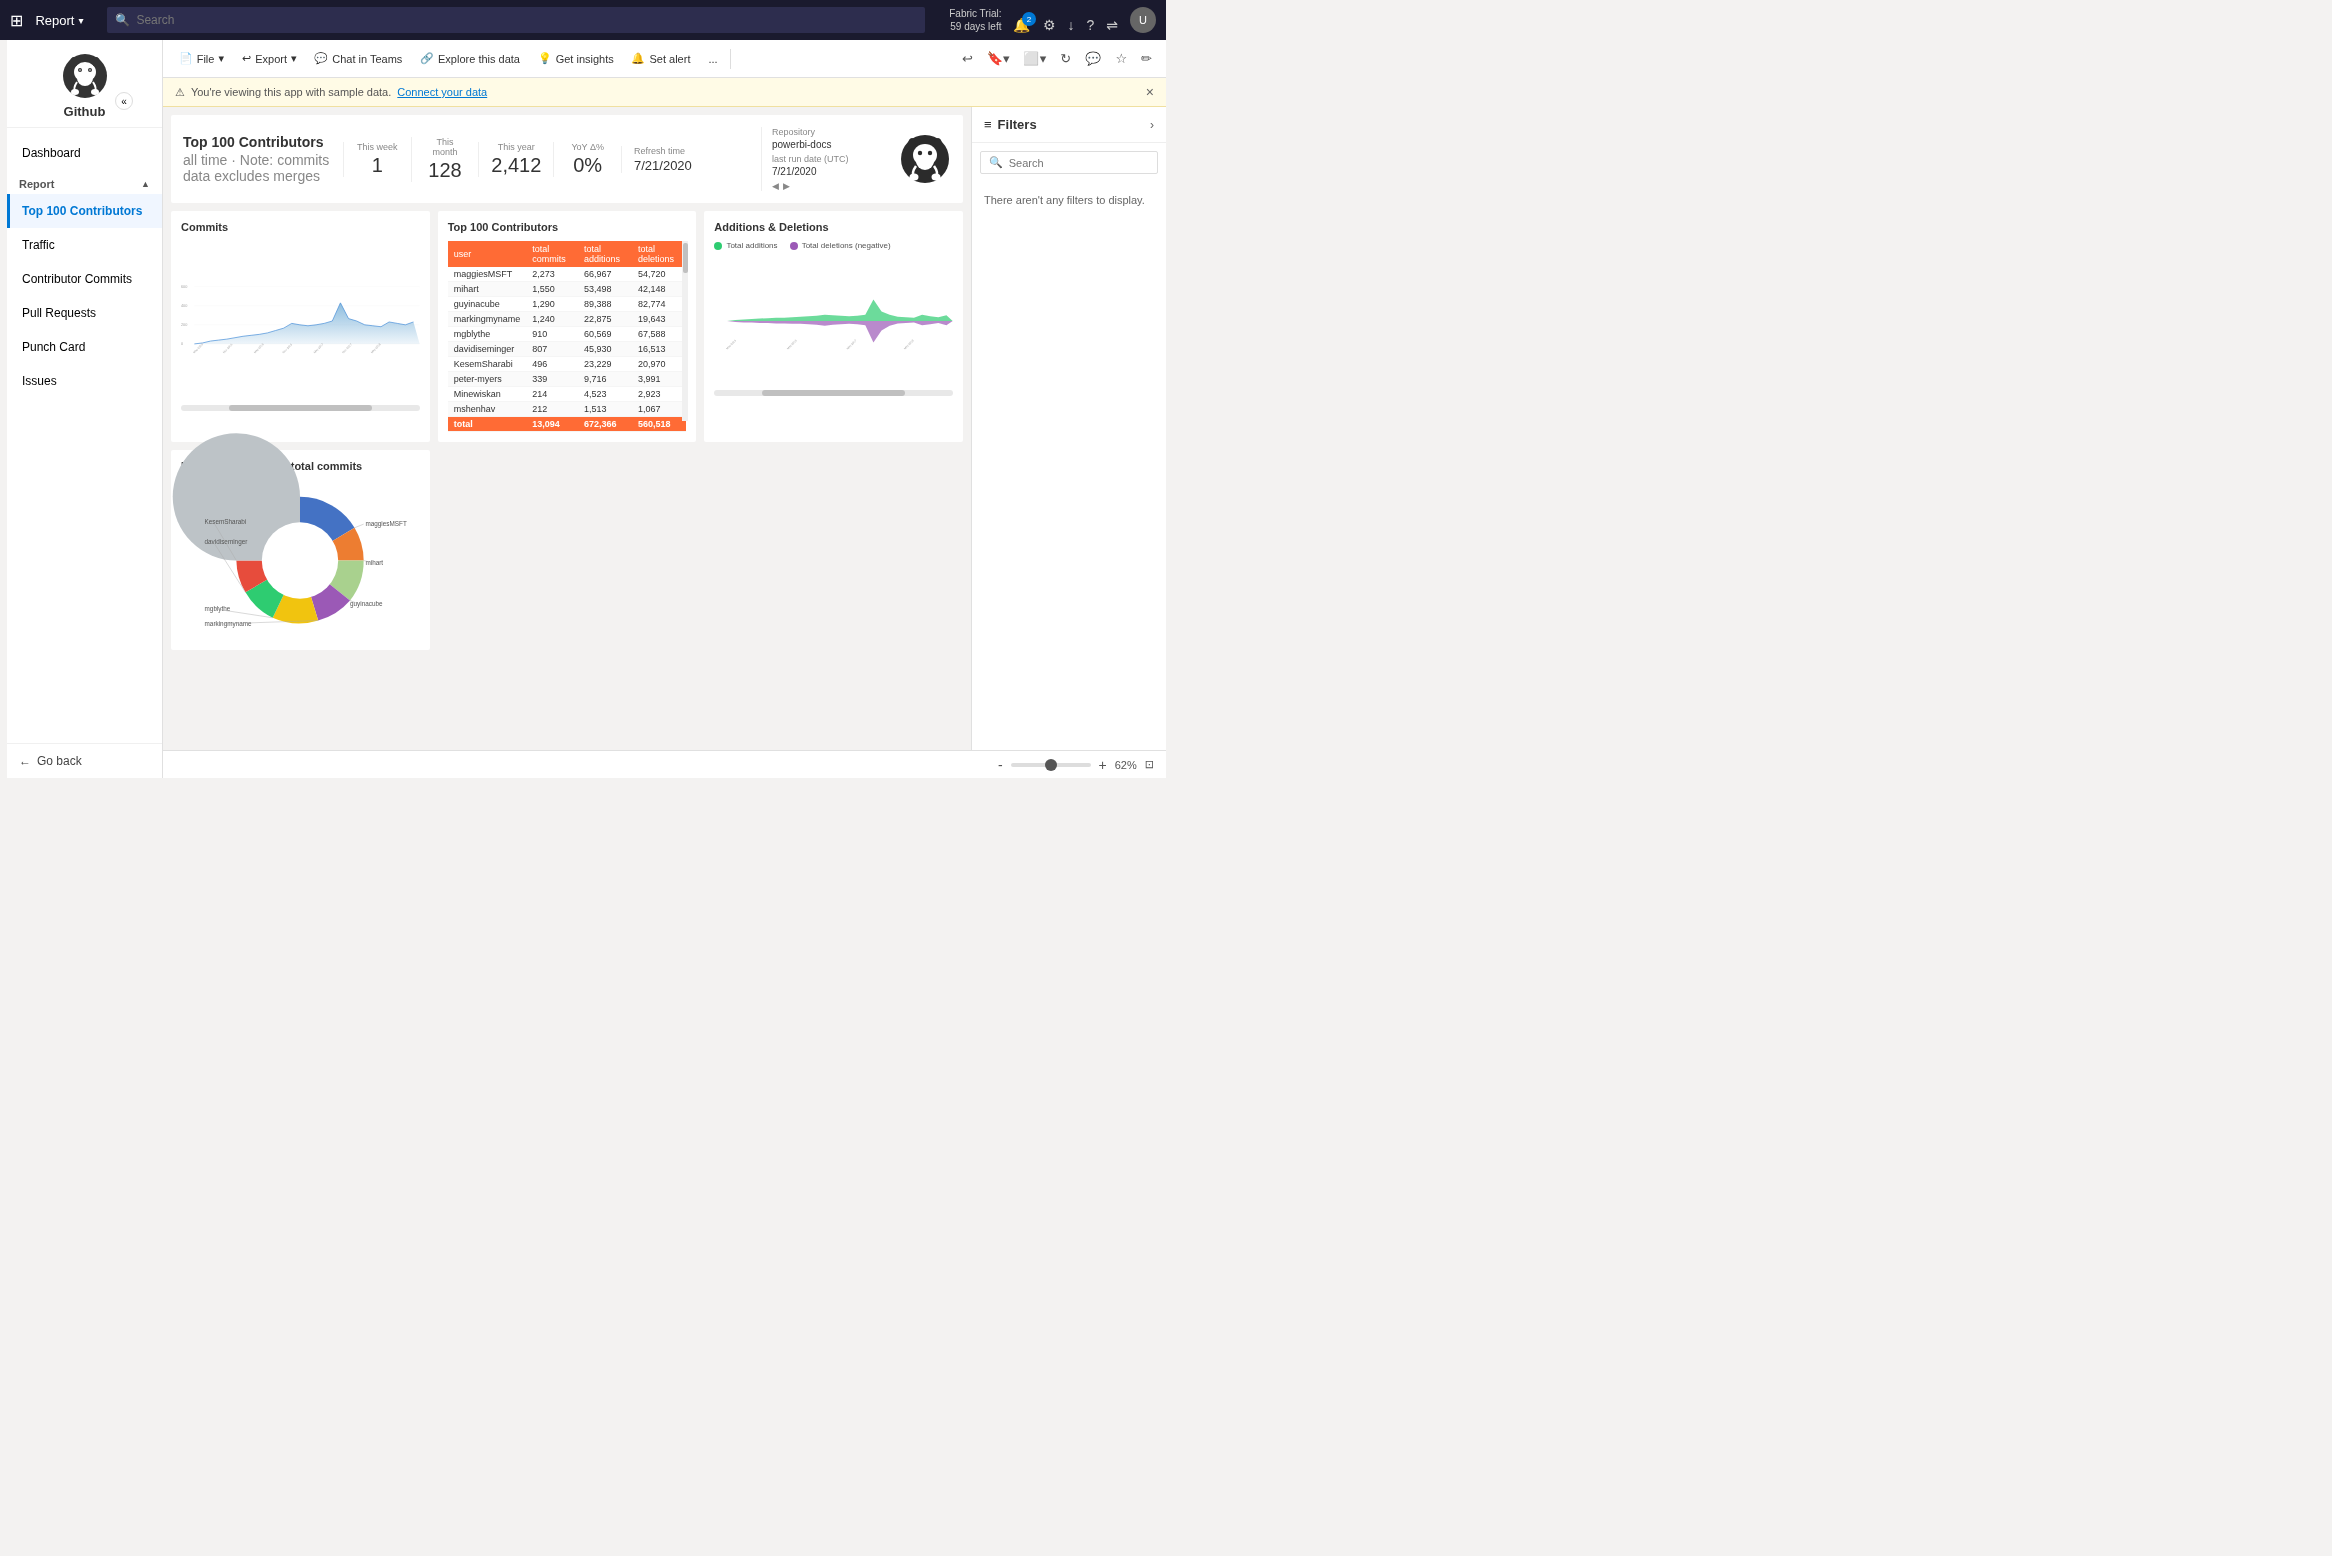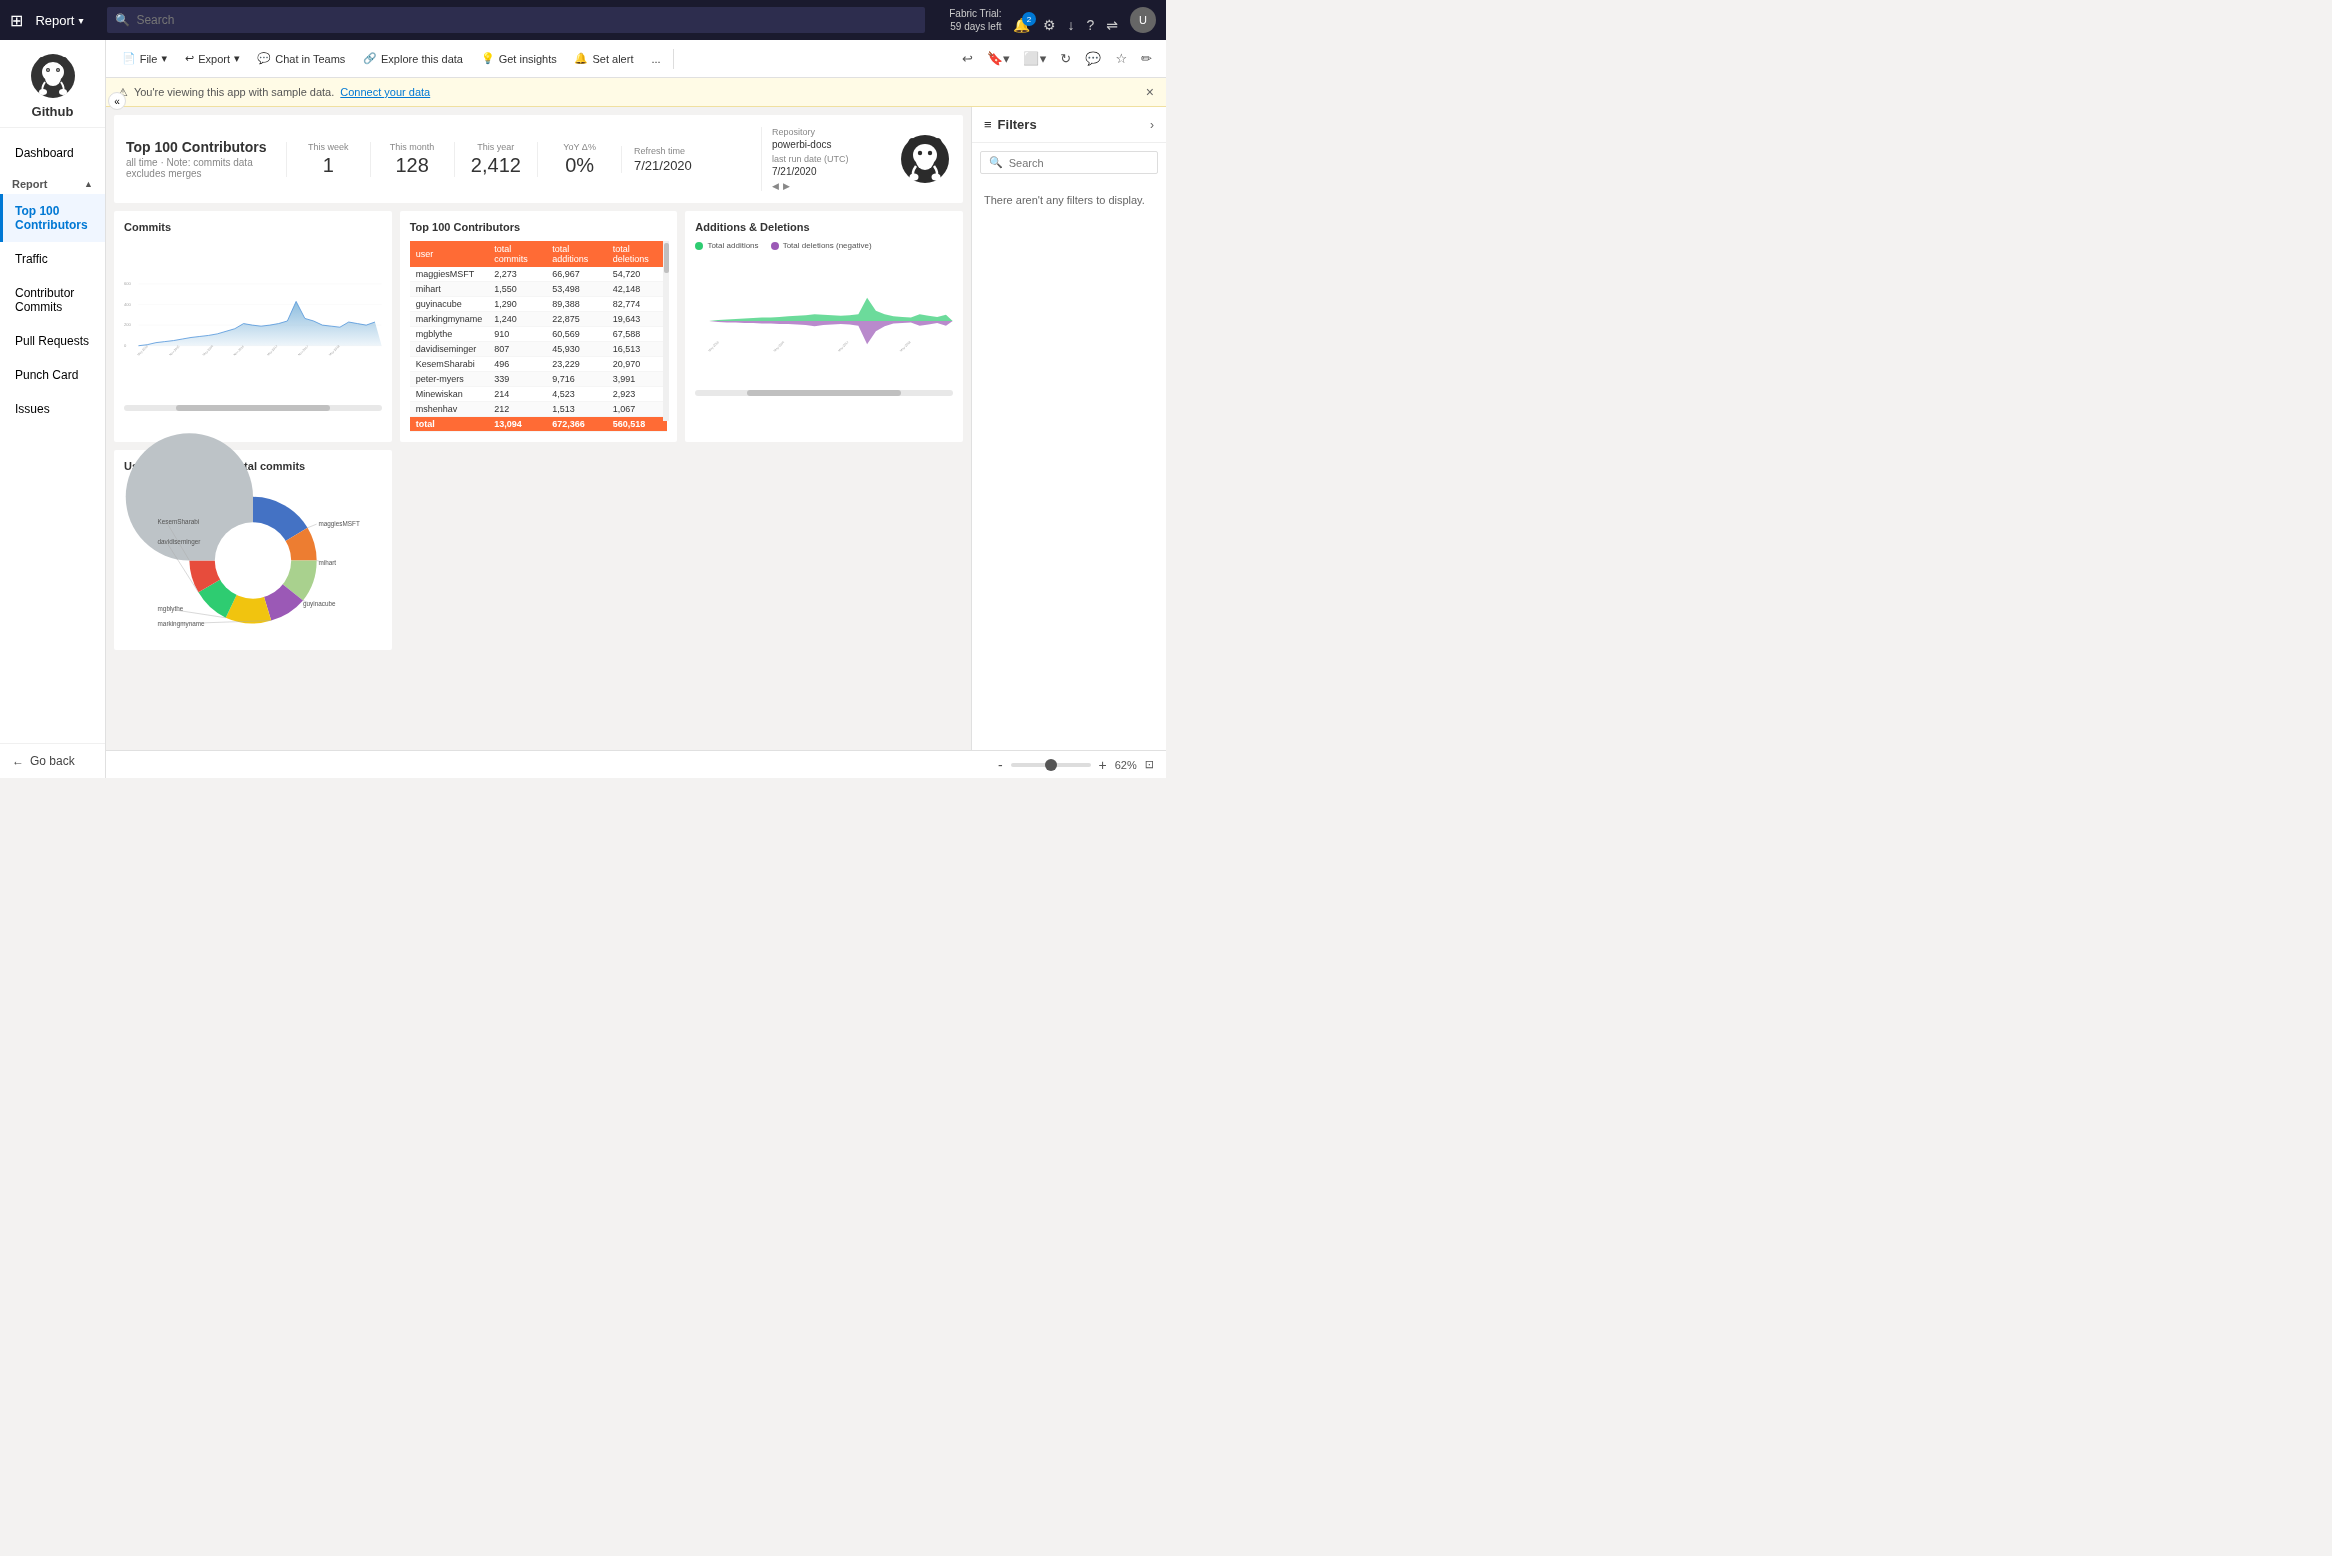--- a/index.html
+++ b/index.html
@@ -23,21 +23,21 @@
     .notif-badge {
       position: absolute; top: -5px; right: -5px; background: #0078d4; color: white;
       border-radius: 50%; width: 14px; height: 14px; font-size: 8px; display: flex; align-items: center; justify-content: center;
     }
     .avatar { width: 26px; height: 26px; border-radius: 50%; background: #666; display: flex; align-items: center; justify-content: center; color: white; font-size: 11px; }
 
     
     .main-layout { display: flex; height: calc(778px - 40px); }
 
     
-    .sidebar { width: 106px; background: white; display: flex; flex-direction: column; border-right: 1px solid #e0e0e0; flex-shrink: 0; }
+    .sidebar { width: 156px; background: white; display: flex; flex-direction: column; border-right: 1px solid #e0e0e0; flex-shrink: 0; margin-left: 7px; }
     .sidebar-logo { display: flex; flex-direction: column; align-items: center; padding: 12px 0 8px; border-bottom: 1px solid #f0f0f0; }
     .sidebar-logo-text { font-size: 13px; font-weight: 600; color: #333; margin-top: 4px; }
     .sidebar-collapse { position: absolute; left: 108px; top: 52px; background: white; border: 1px solid #ddd; border-radius: 50%; width: 18px; height: 18px; display: flex; align-items: center; justify-content: center; cursor: pointer; font-size: 10px; z-index: 10; }
     .sidebar-nav { flex: 1; padding: 8px 0; }
     .nav-item { padding: 10px 12px; cursor: pointer; font-size: 12px; color: #000000; border-left: 3px solid transparent; }
     .nav-item.active { color: #0078d4; font-weight: 600; background: #f0f6ff; border-left: 3px solid #0078d4; }
     .nav-section { padding: 8px 12px 4px; font-size: 11px; color: #555; font-weight: 600; display: flex; align-items: center; justify-content: space-between; }
     .nav-section-chevron { font-size: 9px; }
     .sidebar-footer { padding: 10px 12px; border-top: 1px solid #f0f0f0; display: flex; align-items: center; gap: 6px; cursor: pointer; font-size: 12px; color: #444; }
 
@@ -65,21 +65,21 @@
     .filters-panel { width: 195px; background: white; border-left: 1px solid #e0e0e0; display: flex; flex-direction: column; flex-shrink: 0; }
     .filters-header { padding: 10px 12px; display: flex; align-items: center; justify-content: space-between; border-bottom: 1px solid #eee; }
     .filters-title { font-size: 13px; font-weight: 600; color: #333; display: flex; align-items: center; gap: 6px; }
     .filters-search { margin: 8px; padding: 4px 8px; border: 1px solid #ddd; border-radius: 2px; font-size: 11px; display: flex; align-items: center; gap: 6px; color: #999; }
     .filters-empty { padding: 12px; font-size: 11px; color: #666; }
 
     
     .stats-section { background: white; margin: 8px; border-radius: 2px; padding: 12px; display: flex; align-items: center; gap: 0; }
     .stats-title-block { flex: 0 0 160px; }
     .stats-title { font-size: 14px; font-weight: 600; color: #333; }
-    .stats-subtitle { font-size: 10px; color: #888; margin-top: 2px; }
+    .stats-subtitle { font-size: 14px; color: #888; margin-top: 2px; }
     .stat-item { flex: 1; text-align: center; border-left: 1px solid #eee; padding: 0 12px; }
     .stat-label { font-size: 9px; color: #888; margin-bottom: 2px; }
     .stat-value { font-size: 20px; font-weight: 300; color: #333; }
     .stat-refresh { flex: 0 0 140px; border-left: 1px solid #eee; padding: 0 12px; font-size: 9px; color: #888; }
     .stat-refresh-val { font-size: 13px; color: #333; font-weight: 500; margin-top: 2px; }
     .stat-repo { flex: 0 0 130px; border-left: 1px solid #eee; padding: 0 10px; font-size: 9px; color: #888; }
     .repo-nav { display: flex; gap: 4px; margin-top: 4px; }
     .github-avatar { width: 52px; height: 52px; flex-shrink: 0; margin-left: 8px; }
 
     

